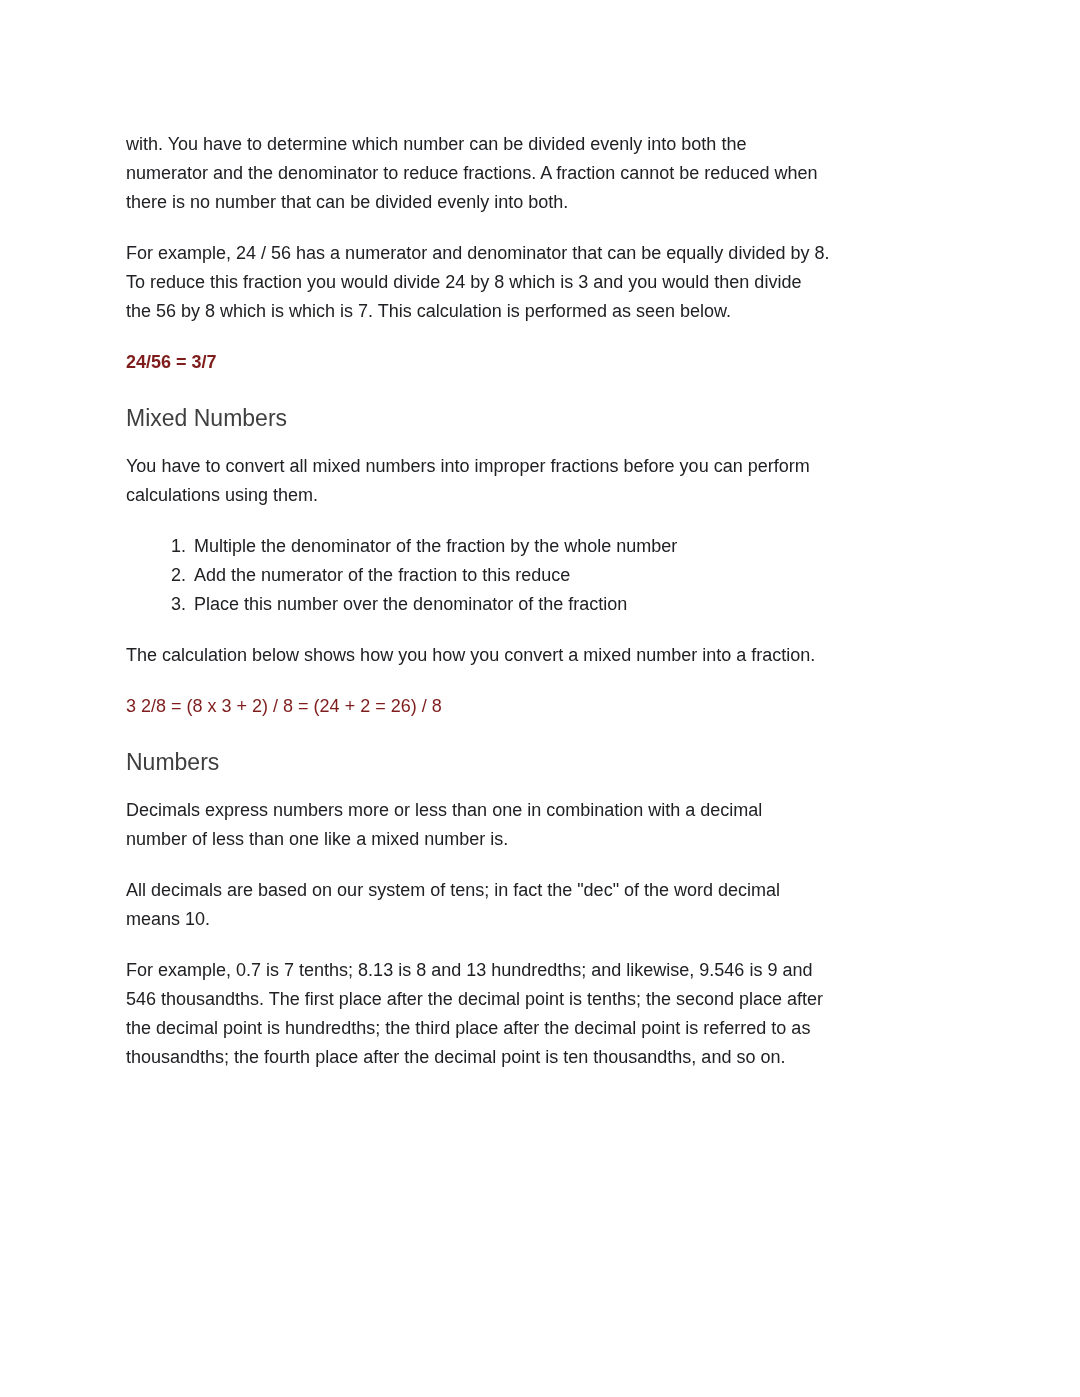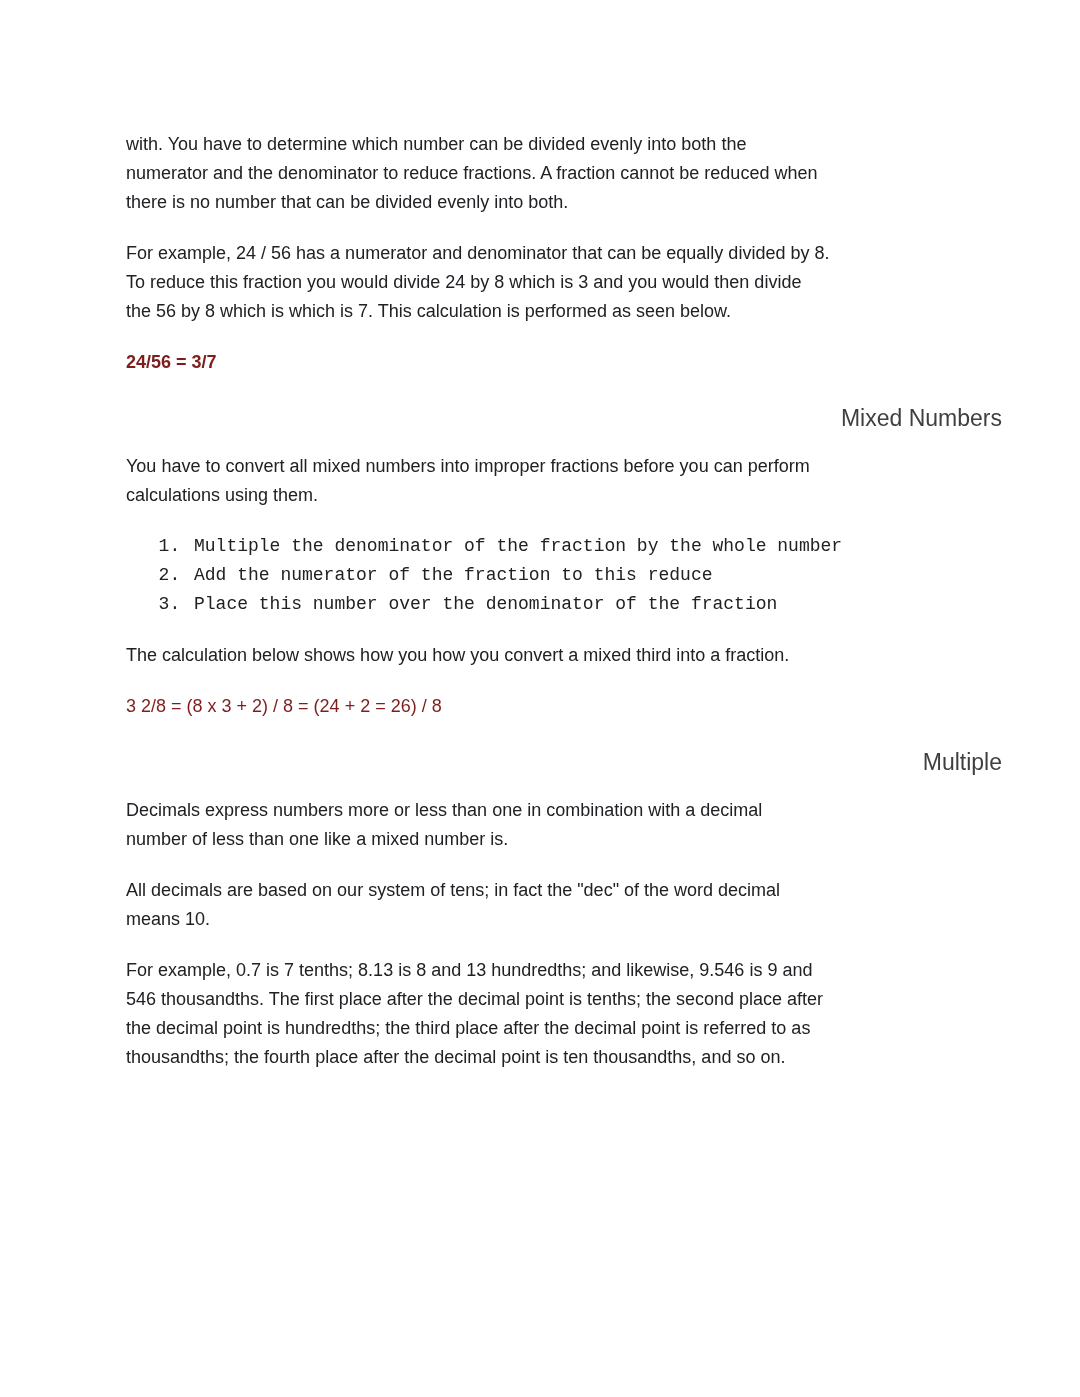--- a/index.html
+++ b/index.html
@@ -5,21 +5,21 @@
   html, body {
     margin: 0;
     padding: 0;
     background: #ffffff;
   }
   .page {
     position: relative;
     width: 1080px;
     height: 1397px;
     box-sizing: border-box;
-    padding: 130px 78px 0 126px;
+    padding: 130px 118px 0 126px;
     background: #ffffff;
     font-family: "Liberation Sans", sans-serif;
     color: #202124;
     overflow: hidden;
   }
   p.body-para {
     margin: 0 0 22px 0;
     font-size: 18px;
     line-height: 29px;
     white-space: pre-line;
@@ -33,29 +33,27 @@
   }
   p.equation.bold {
     font-weight: 700;
   }
   h3.doc-heading {
     margin: 25px 0 17px 0;
     font-size: 23px;
     line-height: 33px;
     font-weight: 400;
     color: #3f3f3f;
-    text-align: right;
   }
   ol.steps {
     margin: 0 0 22px 0;
     padding-left: 65px;
     font-size: 18px;
     line-height: 29px;
     color: #202124;
-    font-family: Liberation Mono, monospace;
   }
   ol.steps li {
     padding-left: 3px;
   }
 </style>
 </head>
 <body>
 
 <div class="page">
 
@@ -75,25 +73,25 @@
   <p class="body-para">You have to convert all mixed numbers into improper fractions before you can perform
 calculations using them.</p>
 
 
   <ol class="steps">
     <li>Multiple the denominator of the fraction by the whole number</li>
     <li>Add the numerator of the fraction to this reduce</li>
     <li>Place this number over the denominator of the fraction</li>
   </ol>
 
-  <p class="body-para">The calculation below shows how you how you convert a mixed third into a fraction.</p>
+  <p class="body-para">The calculation below shows how you how you convert a mixed number into a fraction.</p>
 
   <p class="equation">3 2/8 = (8 x 3 + 2) / 8 = (24 + 2 = 26) / 8</p>
 
-  <h3 class="doc-heading">Multiple</h3>
+  <h3 class="doc-heading">Numbers</h3>
 
   <p class="body-para">Decimals express numbers more or less than one in combination with a decimal
 number of less than one like a mixed number is.</p>
 
   <p class="body-para">All decimals are based on our system of tens; in fact the "dec" of the word decimal
 means 10.</p>
 
   <p class="body-para">For example, 0.7 is 7 tenths; 8.13 is 8 and 13 hundredths; and likewise, 9.546 is 9 and
 546 thousandths. The first place after the decimal point is tenths; the second place after
 the decimal point is hundredths; the third place after the decimal point is referred to as

